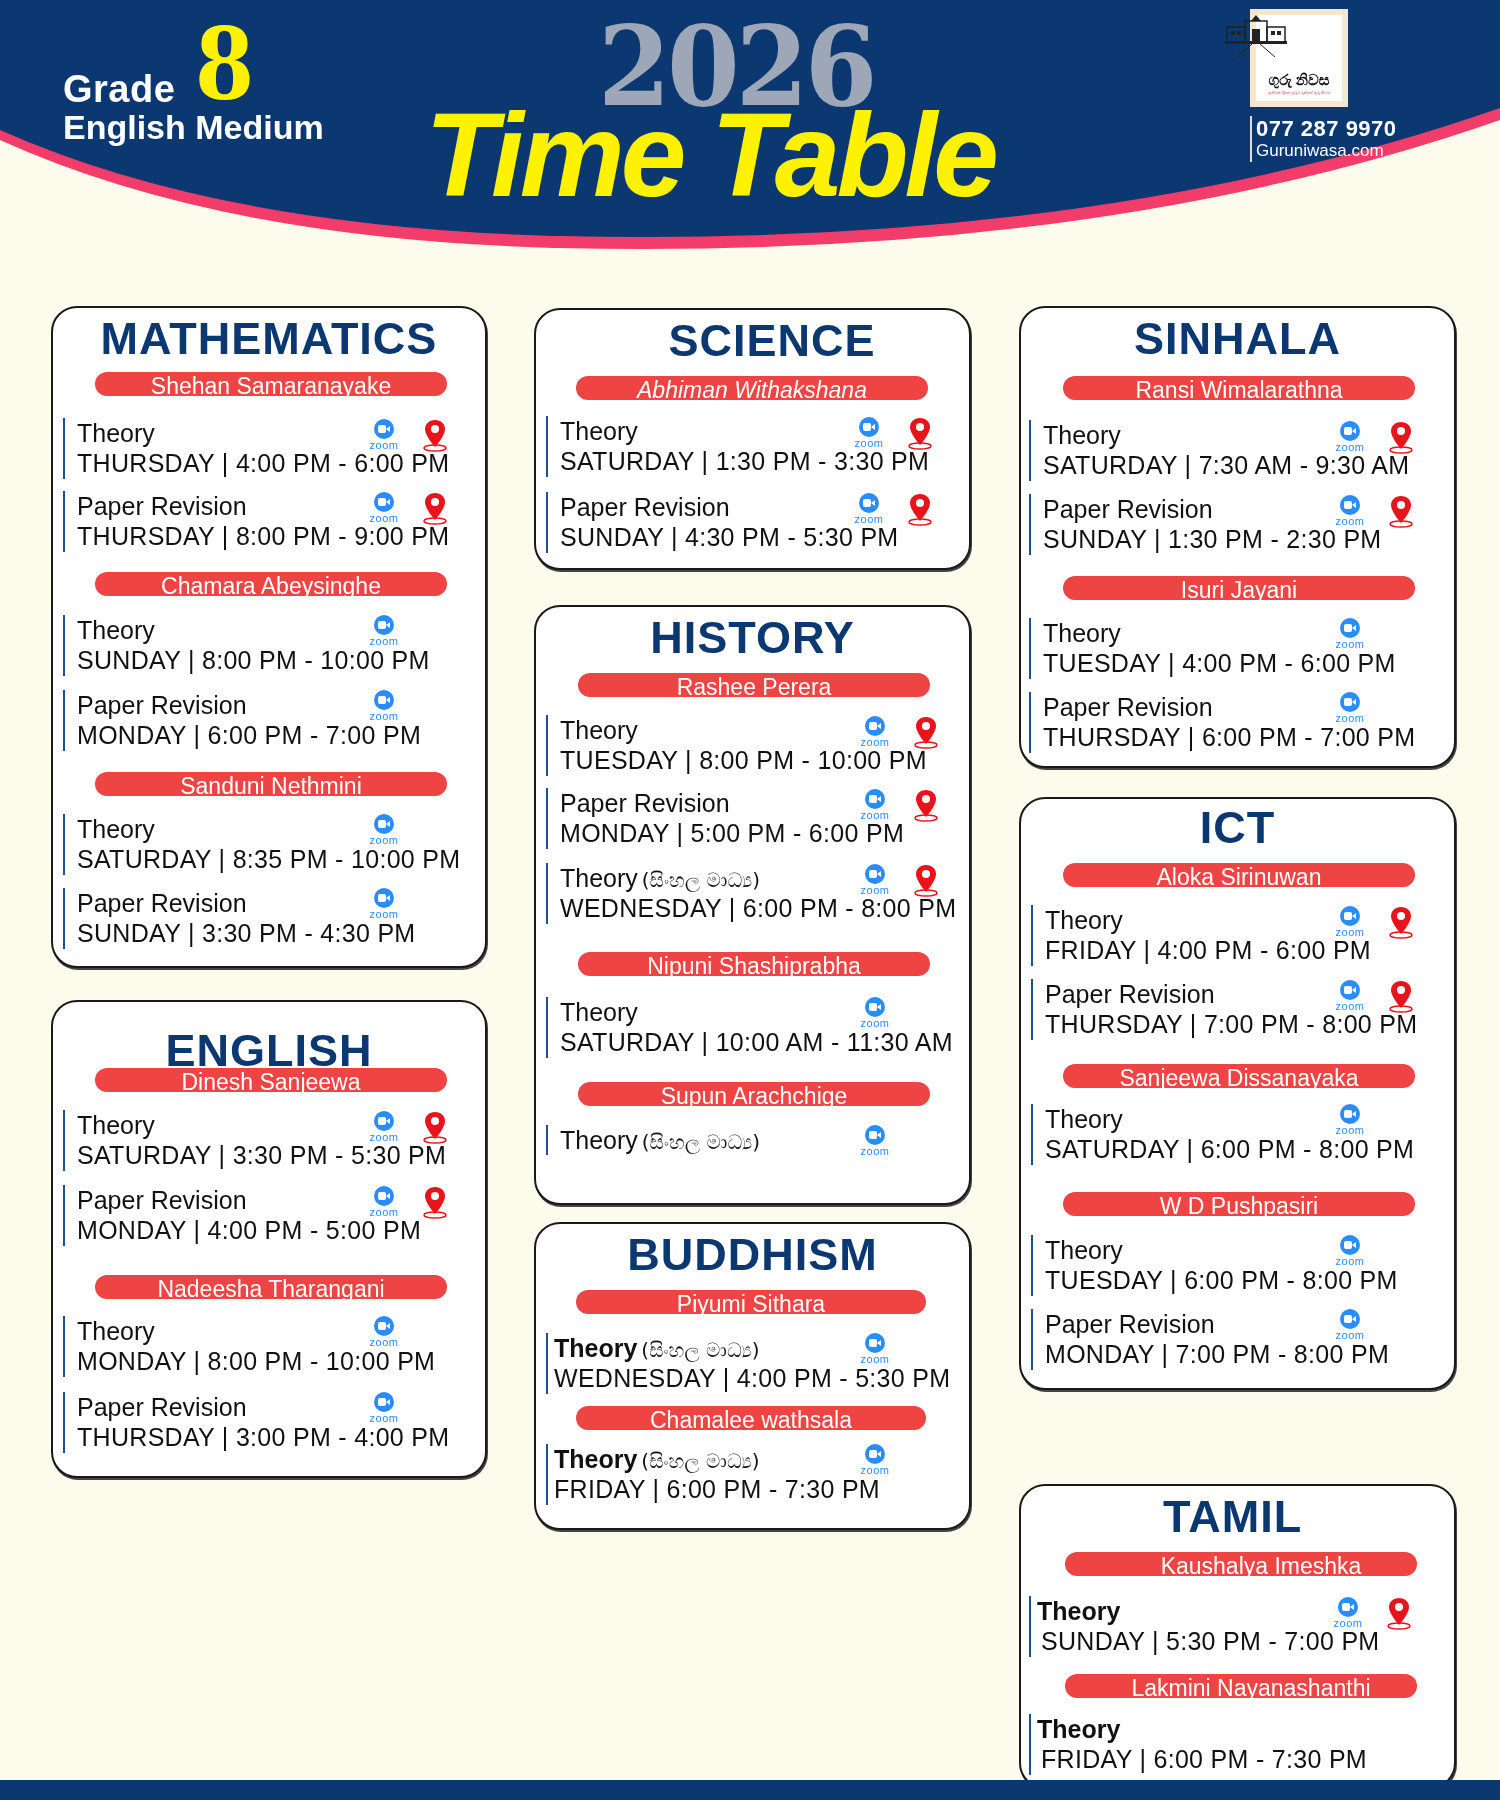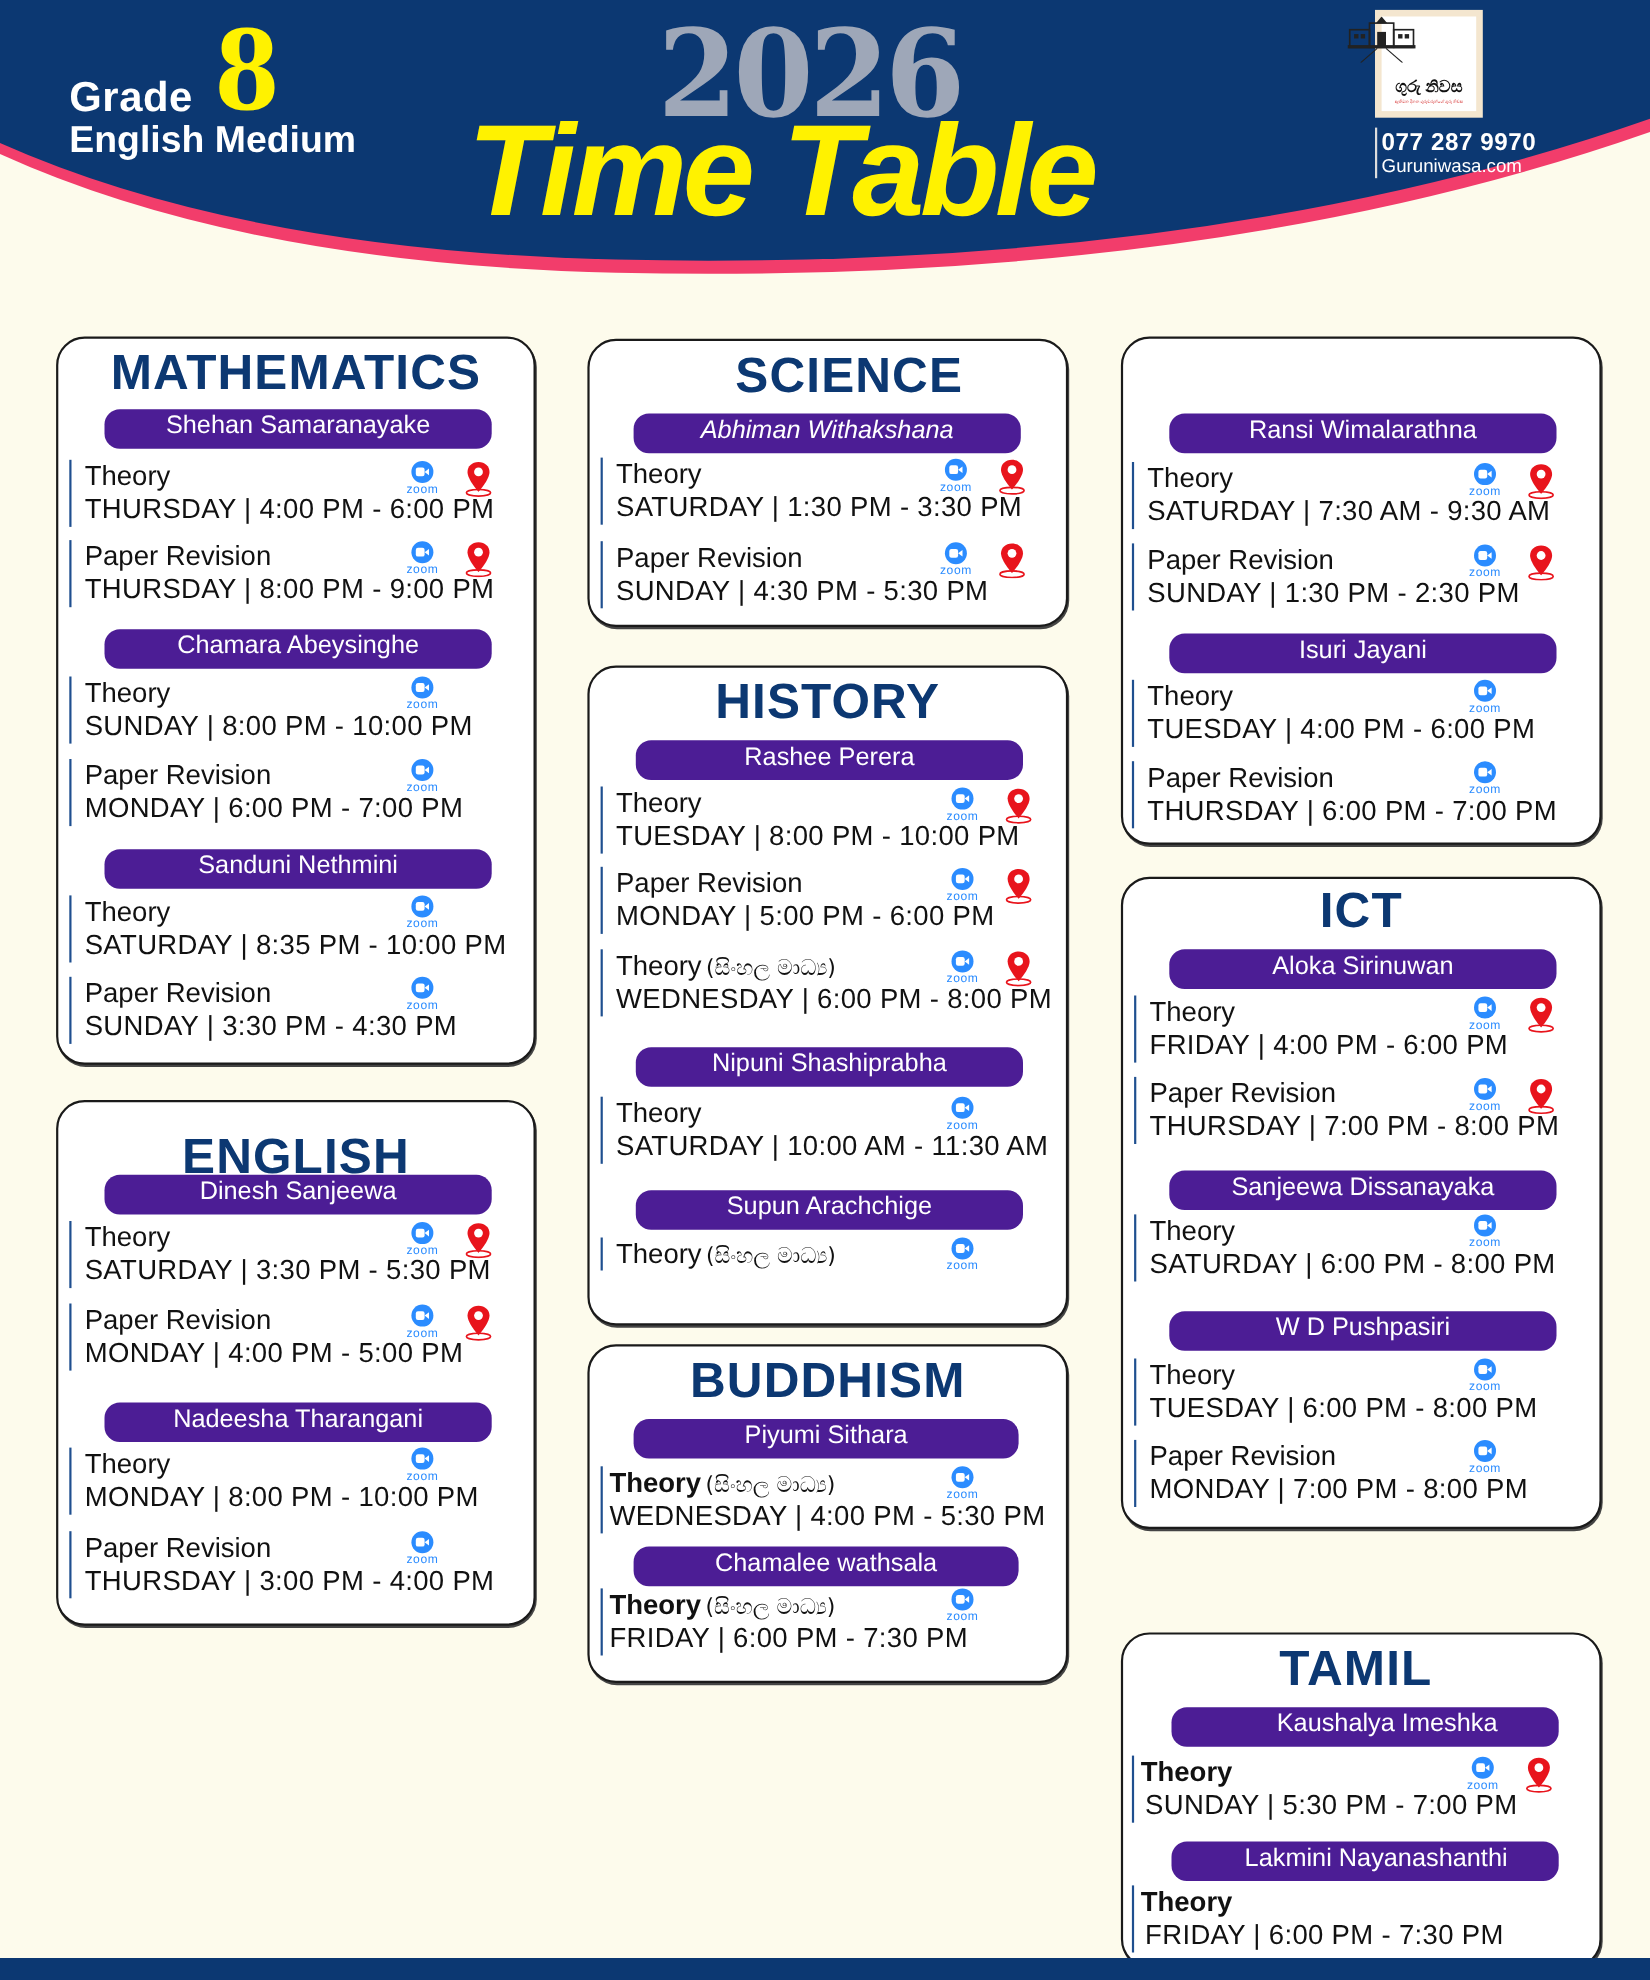--- a/index.html
+++ b/index.html
@@ -20,21 +20,21 @@
   .logo-inner { width: 100%; height: 100%; background: #fff; position: relative; display: flex; flex-direction: column; align-items: center; justify-content: flex-end; padding-bottom: 6px; }
   .logo-house { position: absolute; top: 8px; left: 50%; transform: translateX(-50%); }
   .logo-text { font-size: 15px; font-weight: bold; color: #111; line-height: 1; }
   .logo-sub { font-size: 4px; color: #c00; margin-top: 3px; }
   .contact { position: absolute; left: 1250px; top: 116px; border-left: 2px solid #ddd; padding-left: 4px; color: #fff; }
   .phone { font-size: 22px; font-weight: bold; line-height: 1.15; letter-spacing: 0.5px; }
   .site { font-size: 17px; line-height: 1.2; }
 
   .card { position: absolute; background: #fff; border: 2px solid #1a1a1a; border-radius: 26px; box-shadow: 1px 2px 0 #444; }
   .card-title { text-align: center; font-weight: bold; color: #0c3872; font-size: 45px; line-height: 1; letter-spacing: 1px; }
-  .teacher { position: absolute; height: 36px; background: #4c1d95; color: #fff; border-radius: 14px; font-size: 23px; line-height: 28px; text-align: center; white-space: nowrap; }
+  .teacher { position: absolute; height: 24px; background: #ef4444; color: #fff; border-radius: 14px; font-size: 23px; line-height: 28px; text-align: center; white-space: nowrap; }
   .session { position: absolute; border-left: 2px solid #1f4f8f; padding-left: 12px; }
   .s-type { font-size: 25px; color: #111; line-height: 1.2; white-space: nowrap; }
   .s-type.bold { font-weight: bold; }
   .s-medium { font-size: 20px; margin-left: 4px; font-family: "DejaVu Sans", sans-serif; }
   .s-time { font-size: 25px; color: #111; line-height: 1.25; white-space: nowrap; letter-spacing: 0.3px; }
   .icons { position: absolute; top: 0; display: flex; gap: 18px; align-items: center; }
   .zoom-icon { display: flex; flex-direction: column; align-items: center; width: 38px; }
   .zoom-icon .circle { width: 20px; height: 20px; border-radius: 50%; background: #2b8cff; position: relative; }
   .zoom-icon .circle::before { content: ""; position: absolute; left: 4px; top: 6px; width: 8px; height: 8px; background: #fff; border-radius: 2px; }
   .zoom-icon .circle::after { content: ""; position: absolute; left: 12px; top: 7px; border-top: 3px solid transparent; border-bottom: 3px solid transparent; border-right: 4px solid #fff; }
@@ -357,20 +357,21 @@
     <div class="icons" style="left:308px;">
         <div class="zoom-icon">
           <div class="circle"></div>
           <div class="lbl">zoom</div>
         </div>
       </div>
   </div>
 </div>
 
 <div class="card" style="left:1019px; top:306px; width:437px; height:462px;">
+  <div class="card-title" style="margin-top:8px;">SINHALA</div>
 
   <div class="teacher" style="left:42px; top:68px; width:352px;">Ransi Wimalarathna</div>
   <div class="session" style="left:8px; top:112px; width:420px;">
     <div class="s-type">Theory</div>
     <div class="s-time">SATURDAY | 7:30 AM - 9:30 AM</div>
     <div class="icons" style="left:300px;">
       <div class="zoom-icon">
           <div class="circle"></div>
           <div class="lbl">zoom</div>
         </div>

